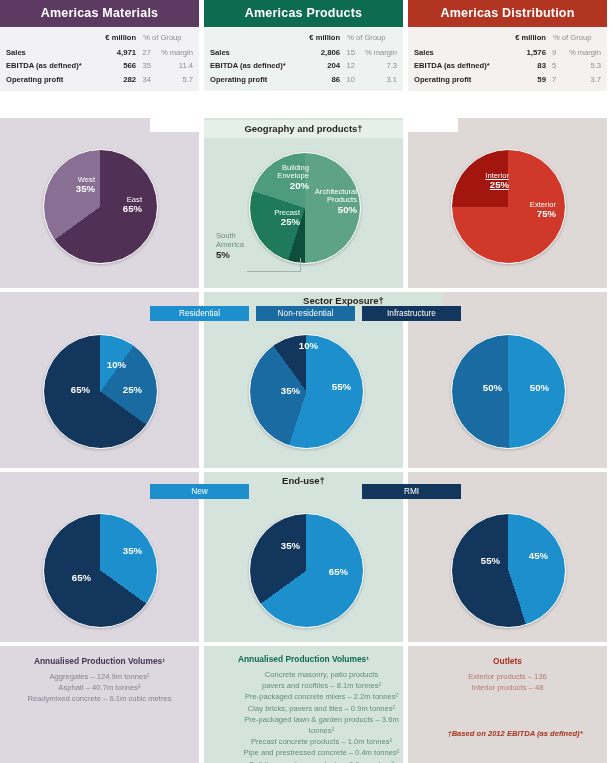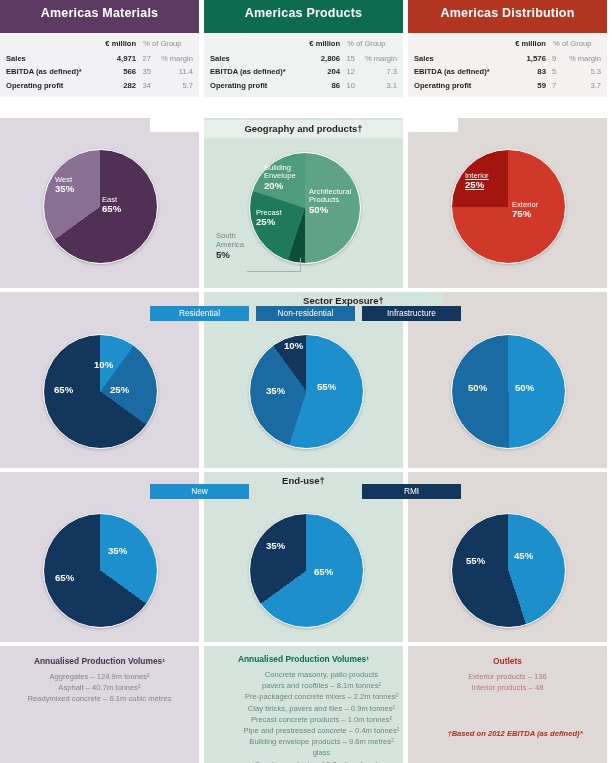--- a/index.html
+++ b/index.html
@@ -12,21 +12,21 @@
   }
   .page{position:relative;width:612px;height:763px;}
 
   
   .col{position:absolute;top:0;width:199px;height:763px;}
   .col.c0{left:0;}
   .col.c1{left:204px;}
   .col.c2{left:408px;}
 
   .colhead{
-    height:33px;line-height:27px;text-align:center;
+    height:27px;line-height:27px;text-align:center;
     color:#ffffff;font-size:12.5px;font-weight:bold;letter-spacing:.2px;
   }
   .c0 .colhead{background:#5c3a62;}
   .c1 .colhead{background:#0d6b4f;}
   .c2 .colhead{background:#b23522;}
 
   
   .stats{
     padding:4px 6px 5px 6px;
     font-size:7.6px;
@@ -71,21 +71,21 @@
   
   .legend{position:absolute;height:15px;line-height:15px;text-align:center;
           color:#ffffff;font-size:8.3px;}
   .lg-res{background:#1d8fcc;}
   .lg-non{background:#1b6ba3;}
   .lg-inf{background:#12365c;}
 
   
   .pie{position:absolute;border-radius:50%;
        box-shadow:0 1px 3px rgba(0,0,0,.22);}
-  .pielabel{position:absolute;color:#ffffff;text-align:left;line-height:1.1;}
+  .pielabel{position:absolute;color:#ffffff;text-align:right;line-height:1.1;}
   .pielabel .nm{font-size:7.6px;display:block;}
   .pielabel .vl{font-size:9.6px;font-weight:bold;display:block;}
   .outlabel{position:absolute;text-align:left;line-height:1.15;}
   .outlabel .nm{font-size:7.6px;color:#6e8c80;display:block;}
   .outlabel .vl{font-size:9.6px;font-weight:bold;color:#231f20;display:block;}
   .leader{position:absolute;background:#9fb5ac;}
 
   
   .foot{position:absolute;left:0;width:199px;text-align:center;}
   .foot .fh{font-size:8.4px;font-weight:bold;margin:0 0 5px 0;}
@@ -262,20 +262,21 @@
       <span class="vl">35%</span>
     </div>
 
     <div class="band r4"></div>
     <div class="foot" style="top:654px;">
       <div class="fh">Annualised Production Volumes¹</div>
       <div class="fl">Concrete masonry, patio products</div>
       <div class="fl">pavers and rooftiles – 8.1m tonnes²</div>
       <div class="fl">Pre-packaged concrete mixes – 2.2m tonnes²</div>
       <div class="fl">Clay bricks, pavers and tiles – 0.9m tonnes²</div>
+      <div class="fl">Pre-packaged lawn &amp; garden products – 3.6m tonnes²</div>
       <div class="fl">Precast concrete products – 1.0m tonnes²</div>
       <div class="fl">Pipe and prestressed concrete – 0.4m tonnes²</div>
       <div class="fl">Building envelope products – 9.6m metres² glass</div>
       <div class="fl">Fencing products – 10.7m lineal metres</div>
     </div>
   </div>
 
   <div class="col c2">
     <div class="colhead">Americas Distribution</div>
     <div class="stats">

